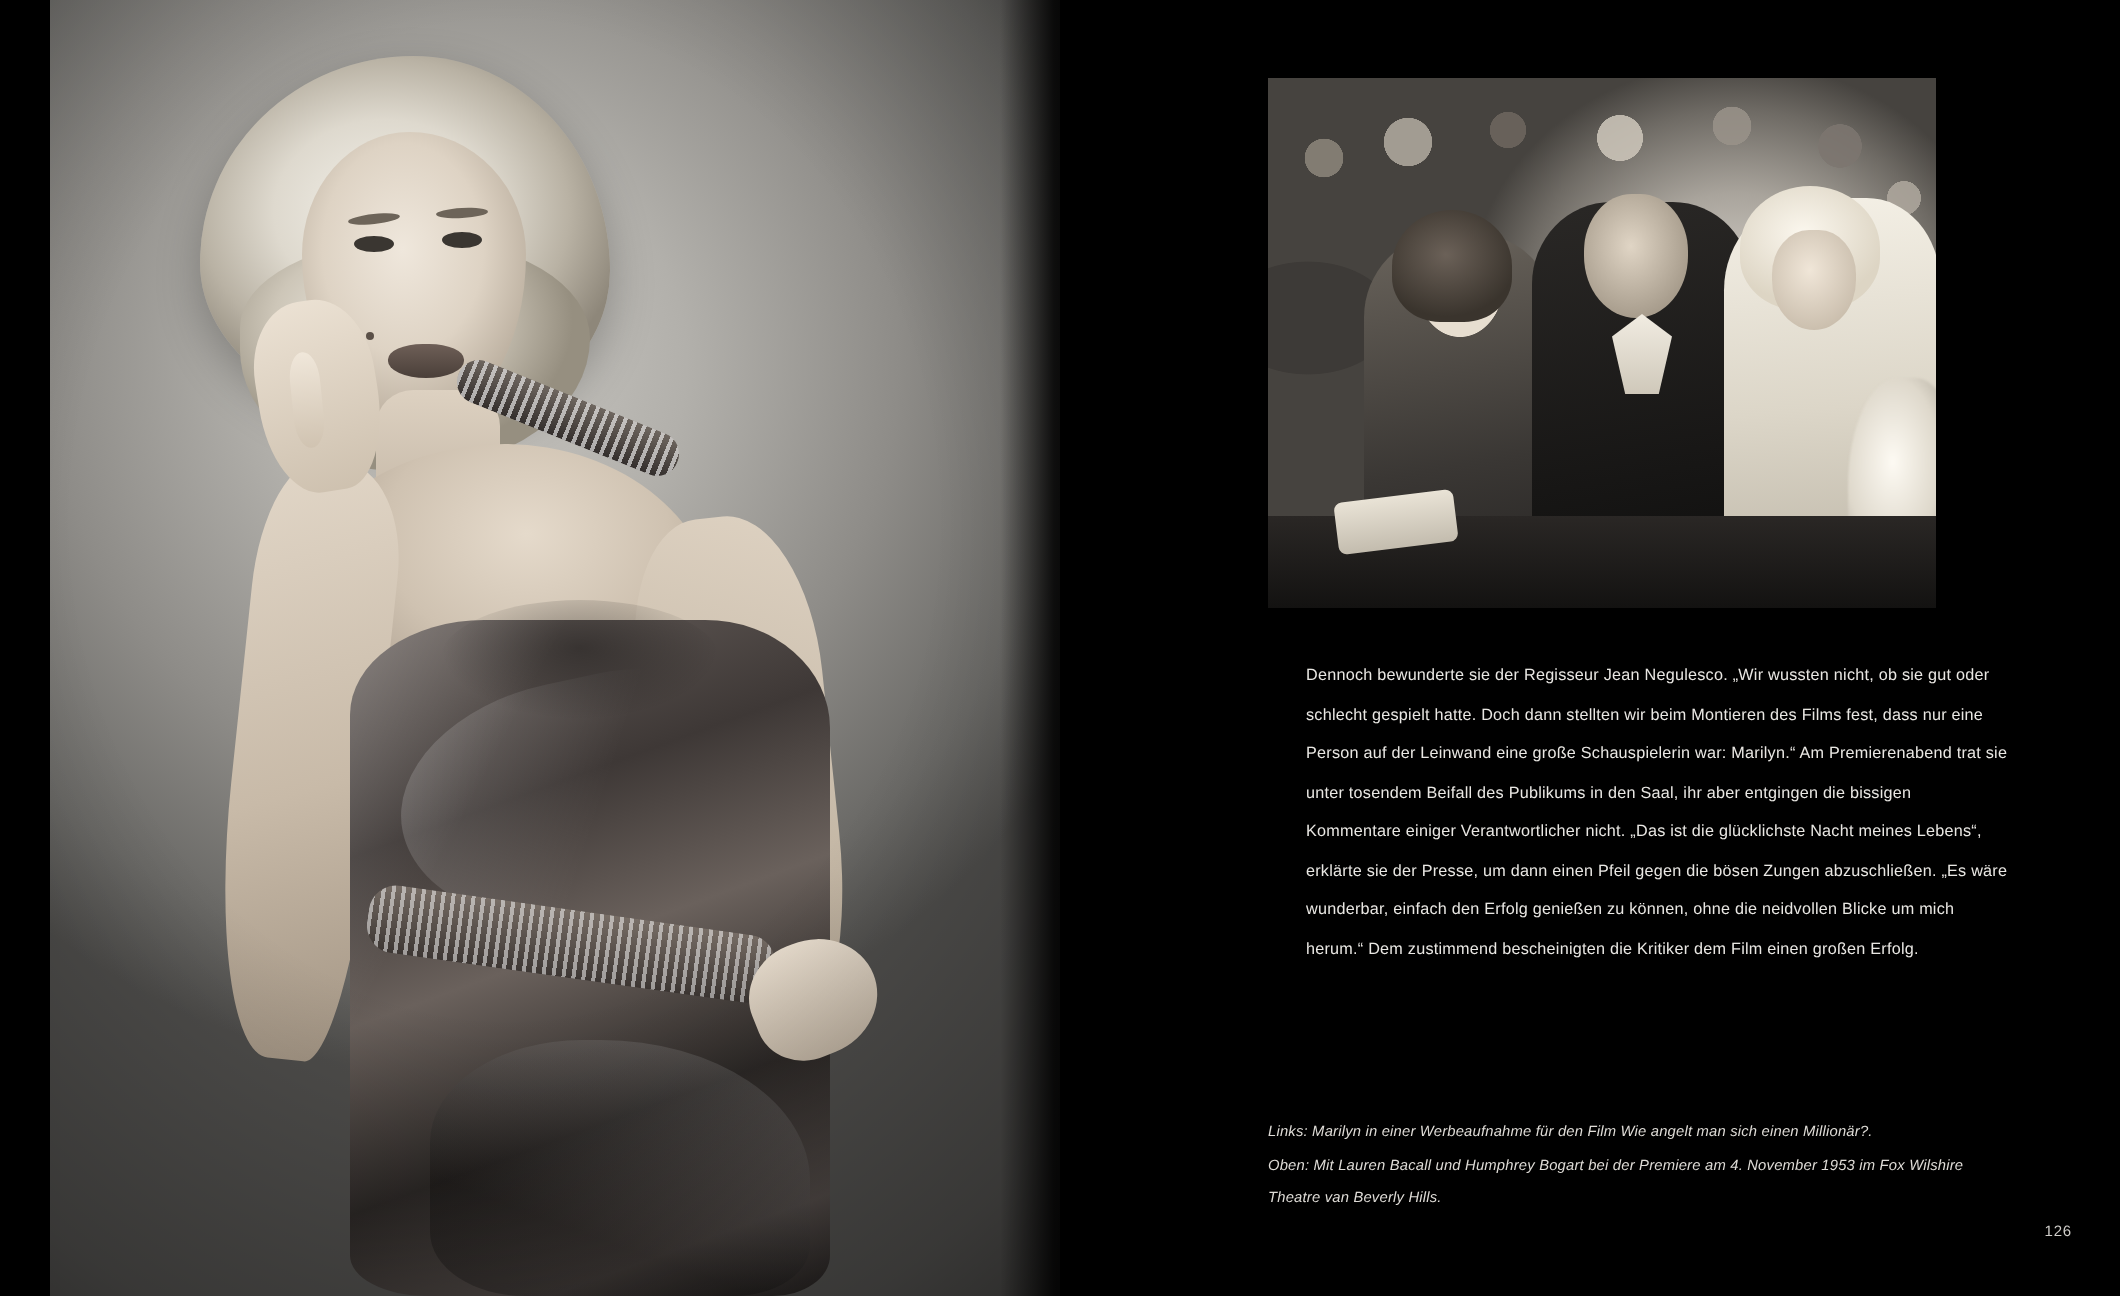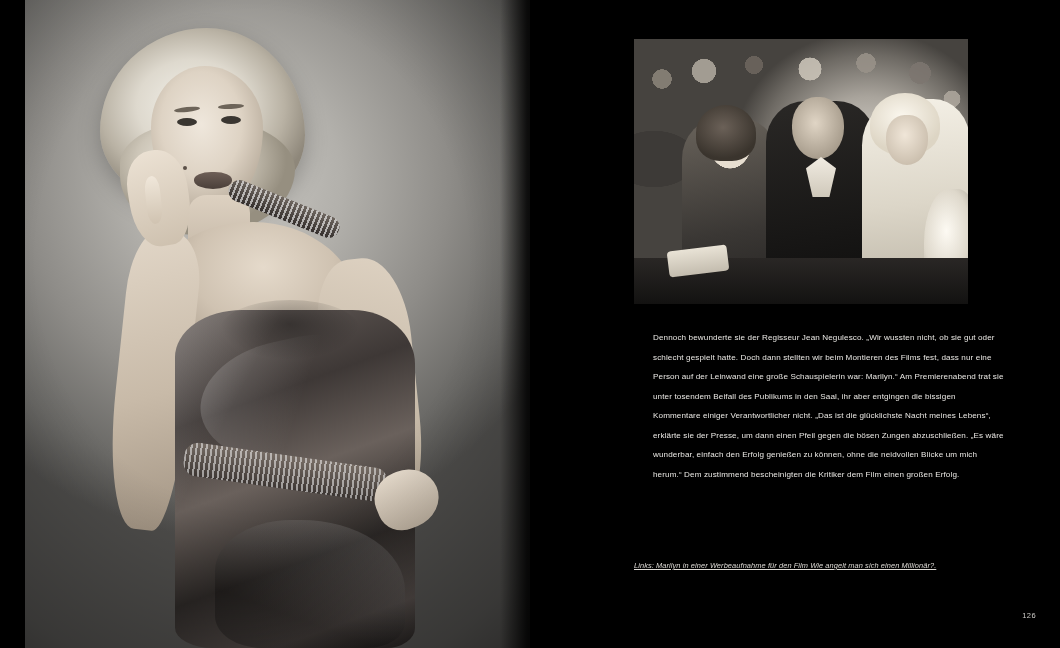--- a/index.html
+++ b/index.html
@@ -280,21 +280,20 @@
   .caption {
     position: absolute;
     left: 104px;
     top: 558px;
     width: 352px;
     color: #dedbd6;
     font-size: 7.4px;
     line-height: 16.5px;
     font-style: italic;
     letter-spacing: 0.1px;
-    text-decoration: underline;
   }
   .caption p { margin: 0; }
   .caption .lead { font-style: italic; }
 
   .folio {
     position: absolute;
     right: 24px;
     bottom: 28px;
     color: #cfcdc9;
     font-size: 7.5px;
@@ -372,19 +371,20 @@
       <div class="seat-front"></div>
       <div class="prog-paper"></div>
     </div>
 
     <div class="body-text">
       <p>Dennoch bewunderte sie der Regisseur Jean Negulesco. „Wir wussten nicht, ob sie gut oder schlecht gespielt hatte. Doch dann stellten wir beim Montieren des Films fest, dass nur eine Person auf der Leinwand eine große Schauspielerin war: Marilyn.“ Am Premierenabend trat sie unter tosendem Beifall des Publikums in den Saal, ihr aber entgingen die bissigen Kommentare einiger Verantwortlicher nicht. „Das ist die glücklichste Nacht meines Lebens“, erklärte sie der Presse, um dann einen Pfeil gegen die bösen Zungen abzuschließen. „Es wäre wunderbar, einfach den Erfolg genießen zu können, ohne die neidvollen Blicke um mich herum.“ Dem zustimmend bescheinigten die Kritiker dem Film einen großen Erfolg.</p>
     </div>
 
     <div class="caption">
       <p class="lead">Links: Marilyn in einer Werbeaufnahme für den Film Wie angelt man sich einen Millionär?.</p>
+      <p class="lead">Oben: Mit Lauren Bacall und Humphrey Bogart bei der Premiere am 4. November 1953 im Fox Wilshire Theatre van Beverly Hills.</p>
     </div>
 
     <div class="folio">126</div>
   </div>
 
   <div class="gutter"></div>
 </div>
 
 </body></html>

